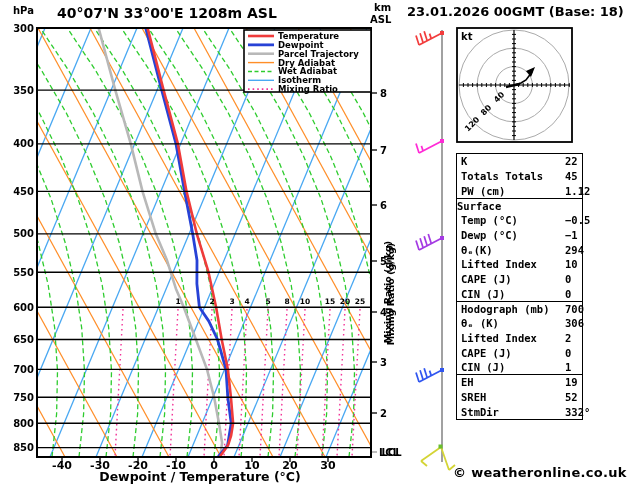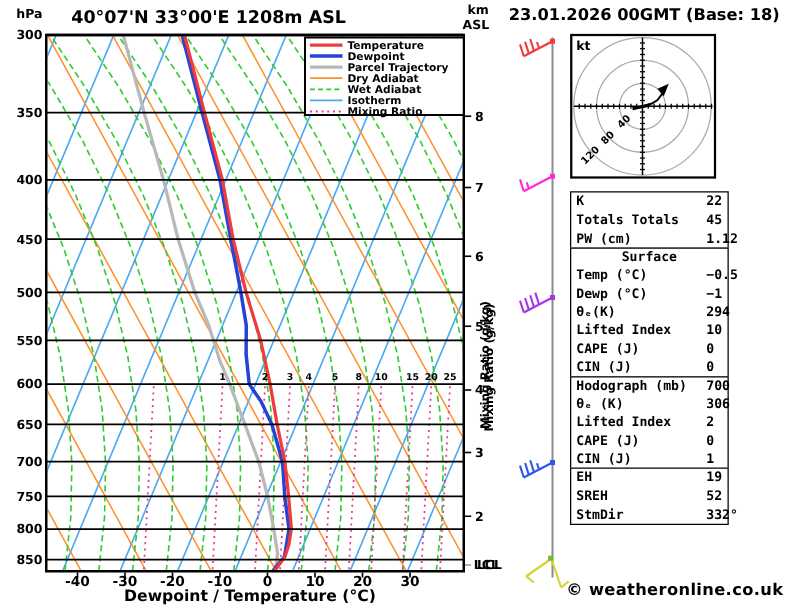--- a/index.html
+++ b/index.html
@@ -3,21 +3,21 @@
 <meta charset="utf-8">
 <style>
   html,body{margin:0;padding:0;background:#fff;width:629px;height:486px;overflow:hidden;}
   #stage{position:relative;width:629px;height:486px;font-family:"DejaVu Sans",sans-serif;}
   svg text{font-family:"DejaVu Sans",sans-serif;font-weight:bold;fill:#000;}
   #indices{position:absolute;left:456px;top:155px;width:127px;font-family:"DejaVu Sans Mono","DejaVu Sans",monospace;font-weight:bold;font-size:10.5px;color:#000;}
   .tsec{border:1.6px solid #000;margin-top:-1.6px;background:#fff;}
   .trow{position:relative;height:14.65px;line-height:14.6px;white-space:nowrap;}
   .trow .lb{position:absolute;left:4px;top:0;}
   .trow .vl{position:absolute;left:92px;top:0;margin-left:16px;}
-  .thead{text-align:center;height:14.65px;line-height:15px;}
+  .thead{text-align:left;height:14.65px;line-height:15px;}
   #credit{position:absolute;left:453px;top:465px;font-weight:bold;font-size:13px;letter-spacing:0.3px;color:#000;font-family:"DejaVu Sans",sans-serif;}
 </style>
 </head>
 <body>
 
 <div id="stage">
   <svg id="chart" width="629" height="486" viewBox="0 0 629 486">
       <rect x="0" y="0" width="629" height="486" fill="#fff"></rect>
       <defs>
         <clipPath id="plotclip">

